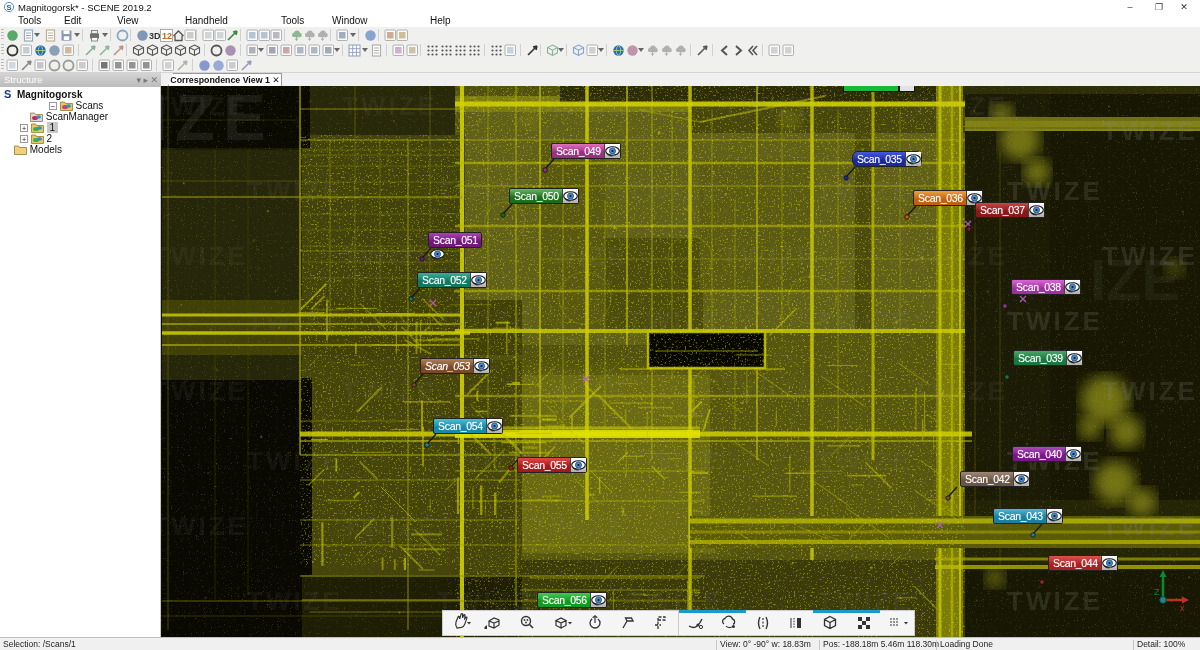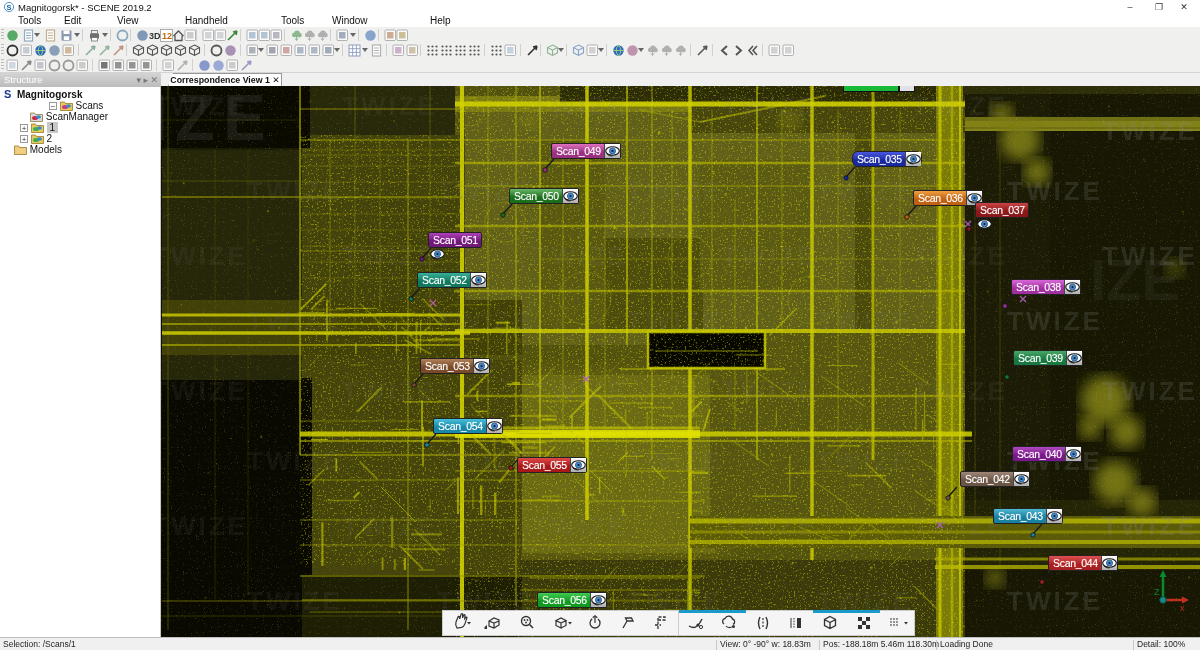--- a/index.html
+++ b/index.html
@@ -1173,21 +1173,21 @@
       <span class="txt">Scan_036</span>
       <span class="eye">
         <svg width="15" height="13" viewBox="0 0 15 13">
           <ellipse cx="7.5" cy="6" rx="6.8" ry="4.2" fill="#fdfdff" stroke="#1a1a1a" stroke-width="1.1"></ellipse>
           <circle cx="7.5" cy="6" r="3.1" fill="#4a8ac8" stroke="#16457a" stroke-width="0.7"></circle>
           <circle cx="7.5" cy="6" r="1.1" fill="#0a1a2a"></circle>
           <path d="M2.2 9.2 Q4.5 11.2 7.5 11" stroke="#1a1a1a" stroke-width="1" fill="none"></path>
         </svg>
       </span>
     </div>
-<div class="slabel" style="left:814px;top:116px;background:linear-gradient(#cc4444,#8a1818 60%);flex-direction:column;">
+<div class="slabel" style="left:814px;top:116px;background:linear-gradient(#cc4444,#8a1818 60%);">
       <span class="txt">Scan_037</span>
       <span class="eye">
         <svg width="15" height="13" viewBox="0 0 15 13">
           <ellipse cx="7.5" cy="6" rx="6.8" ry="4.2" fill="#fdfdff" stroke="#1a1a1a" stroke-width="1.1"></ellipse>
           <circle cx="7.5" cy="6" r="3.1" fill="#4a8ac8" stroke="#16457a" stroke-width="0.7"></circle>
           <circle cx="7.5" cy="6" r="1.1" fill="#0a1a2a"></circle>
           <path d="M2.2 9.2 Q4.5 11.2 7.5 11" stroke="#1a1a1a" stroke-width="1" fill="none"></path>
         </svg>
       </span>
     </div>
@@ -1206,21 +1206,21 @@
       <span class="txt">Scan_039</span>
       <span class="eye">
         <svg width="15" height="13" viewBox="0 0 15 13">
           <ellipse cx="7.5" cy="6" rx="6.8" ry="4.2" fill="#fdfdff" stroke="#1a1a1a" stroke-width="1.1"></ellipse>
           <circle cx="7.5" cy="6" r="3.1" fill="#4a8ac8" stroke="#16457a" stroke-width="0.7"></circle>
           <circle cx="7.5" cy="6" r="1.1" fill="#0a1a2a"></circle>
           <path d="M2.2 9.2 Q4.5 11.2 7.5 11" stroke="#1a1a1a" stroke-width="1" fill="none"></path>
         </svg>
       </span>
     </div>
-<div class="slabel" style="left:259px;top:272px;background:linear-gradient(#b08058,#7a4a28 60%);">
+<div class="slabel" style="left:259px;top:272px;background:linear-gradient(#b08058,#7a4a28 60%);font-style:italic;">
       <span class="txt">Scan_053</span>
       <span class="eye">
         <svg width="15" height="13" viewBox="0 0 15 13">
           <ellipse cx="7.5" cy="6" rx="6.8" ry="4.2" fill="#fdfdff" stroke="#1a1a1a" stroke-width="1.1"></ellipse>
           <circle cx="7.5" cy="6" r="3.1" fill="#4a8ac8" stroke="#16457a" stroke-width="0.7"></circle>
           <circle cx="7.5" cy="6" r="1.1" fill="#0a1a2a"></circle>
           <path d="M2.2 9.2 Q4.5 11.2 7.5 11" stroke="#1a1a1a" stroke-width="1" fill="none"></path>
         </svg>
       </span>
     </div>

